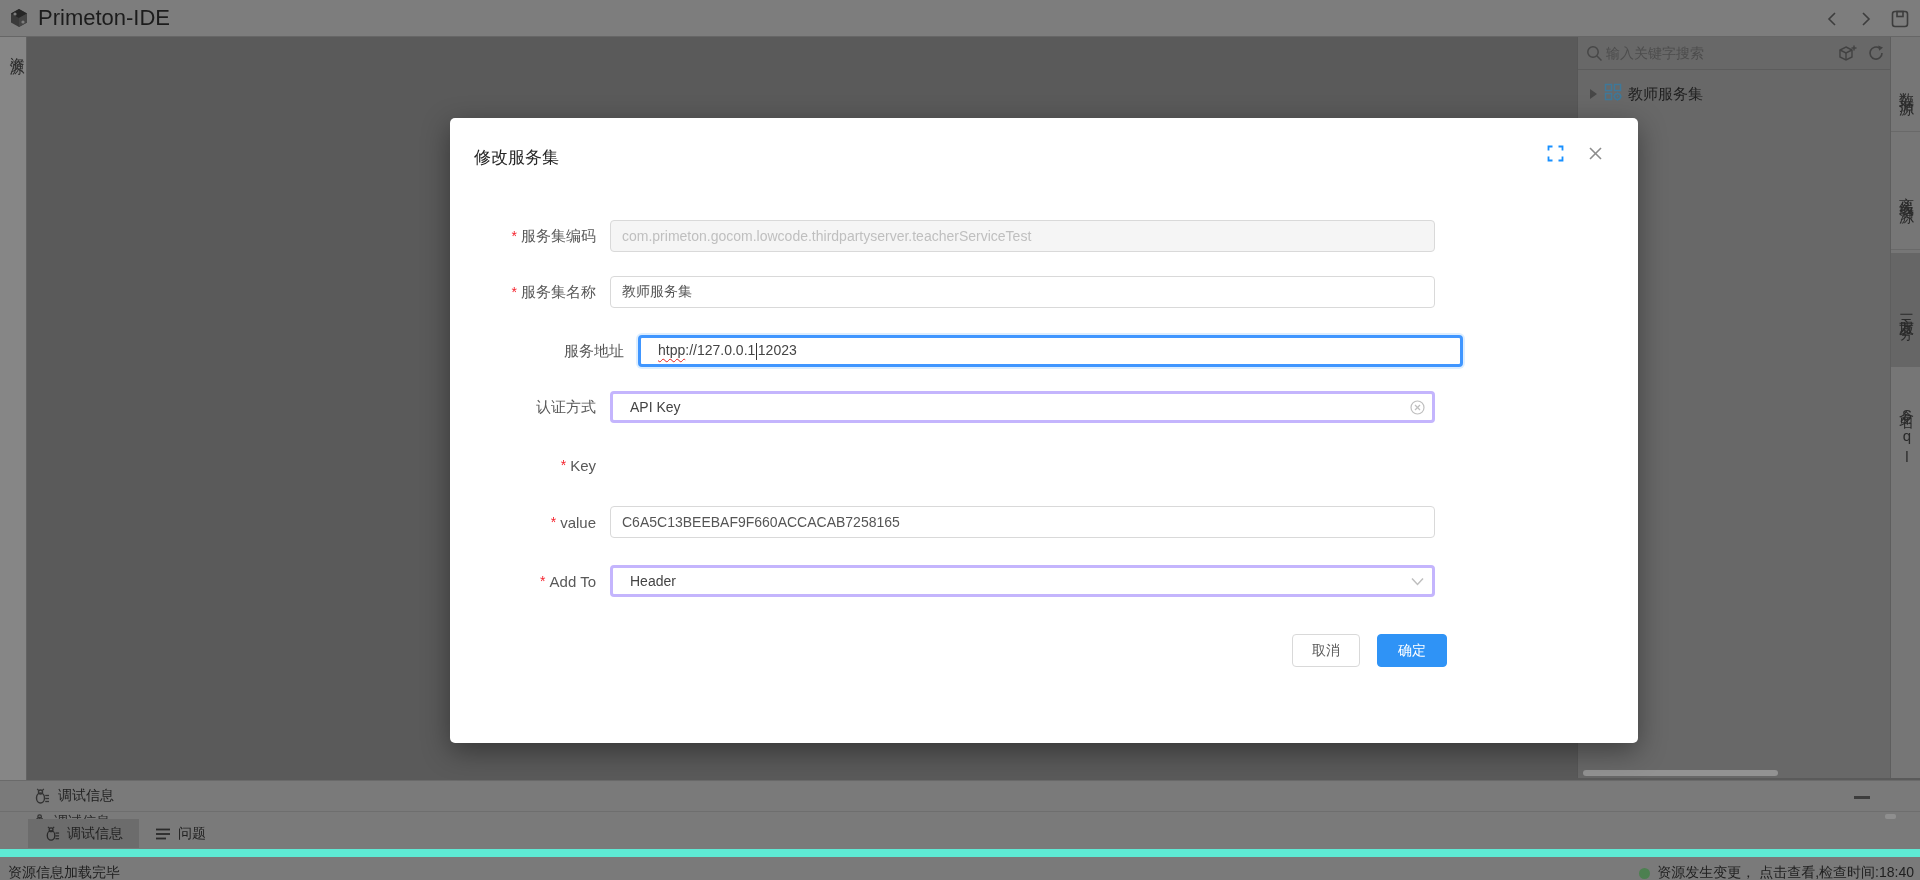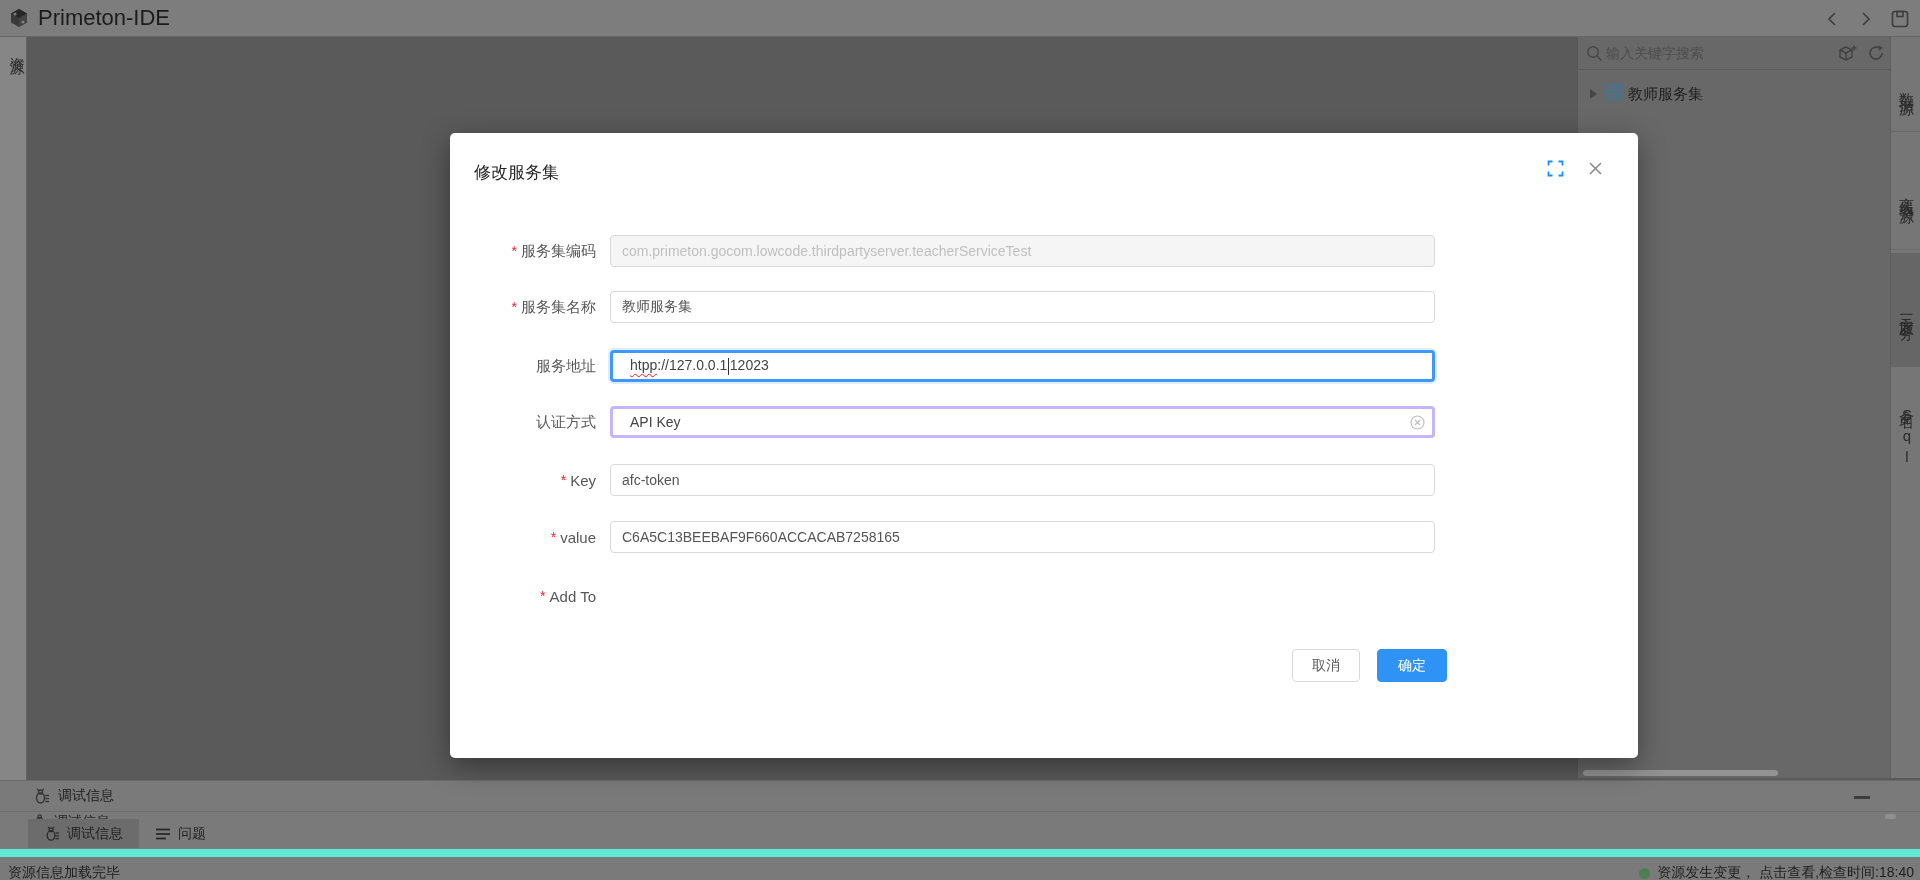--- a/index.html
+++ b/index.html
@@ -64,21 +64,21 @@
   .bp-tab.active { background:#6c6c6c; }
 
   
   .status-bar { left:0; top:849px; width:1920px; height:31px; background:#7a7a7a; border-top:8px solid #5eead4; }
   .sb-left { position:absolute; left:8px; top:7px; font-size:14px; color:#1f1f1f; }
   .sb-right { position:absolute; right:6px; top:7px; font-size:14px; color:#1f1f1f;
               display:flex; align-items:center; gap:7px; cursor:pointer; }
   .sb-dot { width:11px; height:11px; border-radius:50%; background:#4c8050; }
 
   
-  .modal { left:450px; top:133px; width:1188px; height:625px; background:#ffffff; border-radius:5px;
+  .modal { left:450px; top:118px; width:1188px; height:625px; background:#ffffff; border-radius:5px;
            box-shadow:0 8px 28px rgba(0,0,0,.4); }
   .modal-title { position:absolute; left:24px; top:28px; font-size:17px; color:#262626; font-weight:500; }
   .modal-icn { position:absolute; top:26px; width:18px; height:18px; display:flex; align-items:center;
                justify-content:center; cursor:pointer; }
   .icn-full { right:74px; } .icn-close { right:34px; }
 
   .frow { position:absolute; left:0; width:1024px; height:32px; }
   .flabel { position:absolute; right:878px; top:0; height:32px; display:flex; align-items:center;
             white-space:nowrap; font-size:15px; color:#595959; }
   .star { color:#f5222d; margin-right:4px; font-size:14px; }
@@ -282,21 +282,21 @@
   </div>
 
   <div class="frow" style="top:158px;">
     <span class="flabel">
         <span class="star">*</span>
         <span>服务集名称</span>
       </span>
     <span class="fctrl"><input class="tin" value="教师服务集" style=""></span>
   </div>
 
-  <div class="frow" style="top:217px;">
+  <div class="frow" style="top:217px;margin-left:28px;">
     <span class="flabel">
         <span>服务地址</span>
       </span>
     <span class="fctrl">
       <span class="fakein focused">
         <span><span class="typo">htpp</span><span>://127.0.0.1</span><span class="caret"></span><span>12023</span></span>
       </span>
     </span>
   </div>
 
@@ -316,35 +316,44 @@
           </svg>
       </span>
     </span>
   </div>
 
   <div class="frow" style="top:331px;">
     <span class="flabel">
         <span class="star">*</span>
         <span>Key</span>
       </span>
-    <span class="fctrl"><input class="tin" value="afc-token" style=""></span>
   </div>
 
   <div class="frow" style="top:388px;">
     <span class="flabel">
         <span class="star">*</span>
         <span>value</span>
       </span>
     <span class="fctrl"><input class="tin" value="C6A5C13BEEBAF9F660ACCACAB7258165" style=""></span>
   </div>
 
   <div class="frow" style="top:447px;">
     <span class="flabel">
         <span class="star">*</span>
         <span>Add To</span>
       </span>
+    <span class="fctrl">
+      <span class="fakein">
+          <span>Header</span>
+        </span>
+      <span class="ctrl-icn">
+        <svg width="13" height="9" viewBox="0 0 13 9">
+            <polyline points="1,1.5 6.5,7.5 12,1.5" fill="none" stroke="#bfbfbf" stroke-width="1.5"></polyline>
+          </svg>
+      </span>
+    </span>
   </div>
 
   <div class="modal-btns">
     <button class="btn btn-cancel">取消</button>
     <button class="btn btn-ok">确定</button>
   </div>
 </div>
 
 </body></html>

